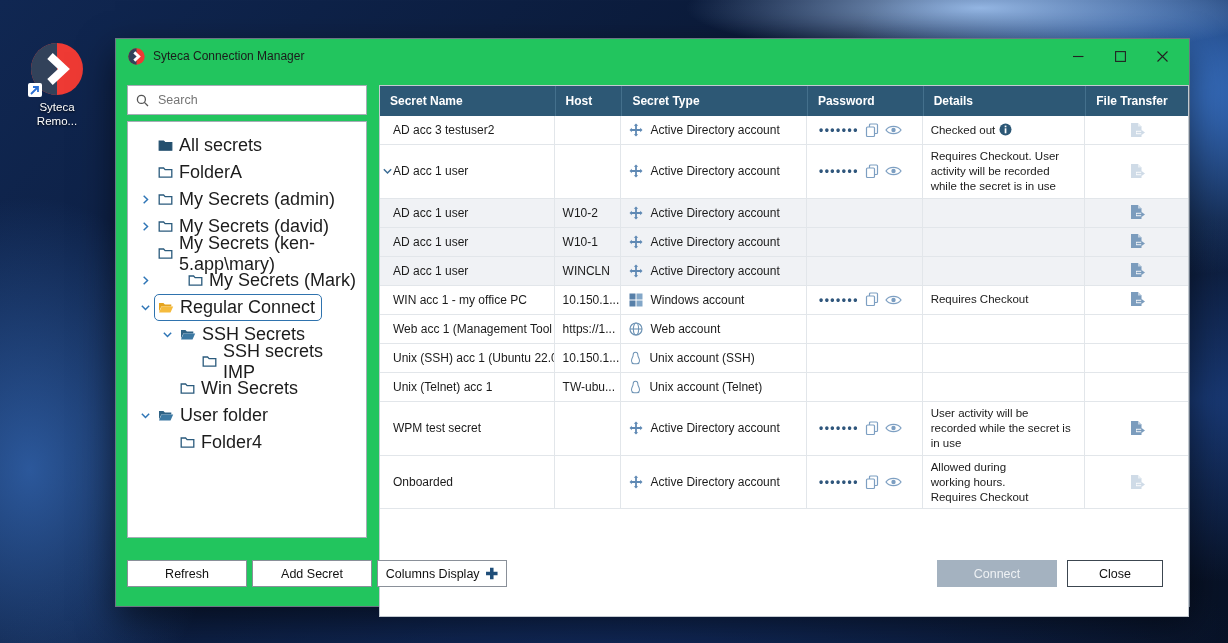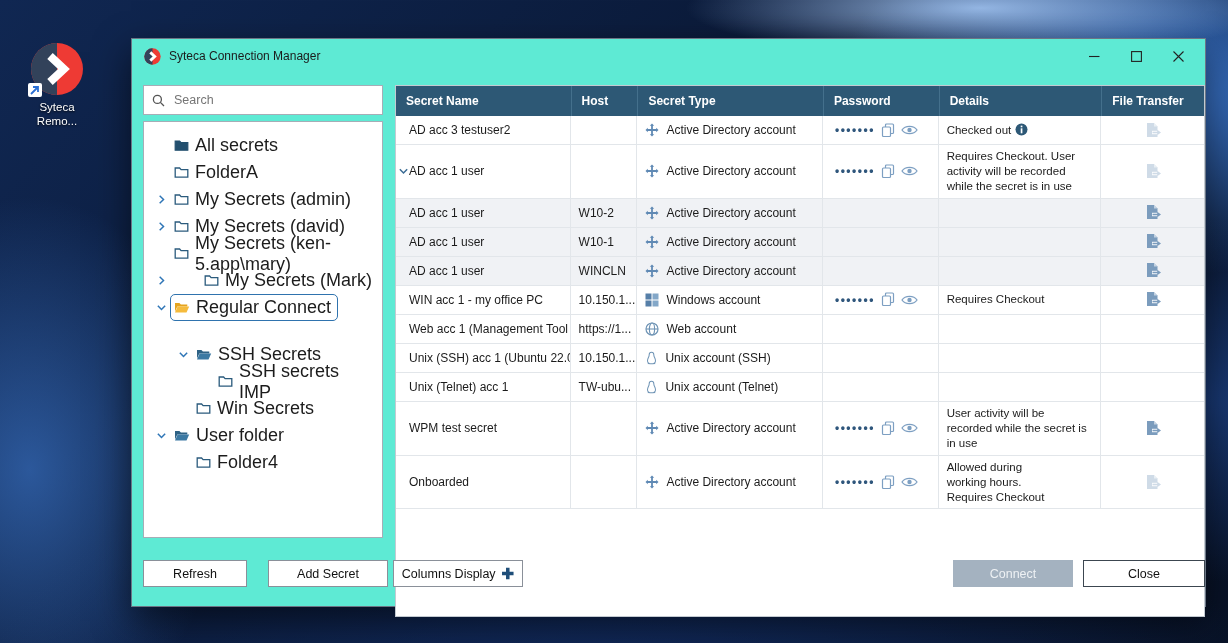--- a/index.html
+++ b/index.html
@@ -14,21 +14,21 @@
       radial-gradient(ellipse 900px 420px at 620px 720px, rgba(23,58,128,.6), transparent 72%),
       linear-gradient(135deg,#102752 0%,#0b1a38 45%,#081226 100%);
   }
   
   .shortcut{position:absolute;left:12px;top:42px;width:90px;text-align:center;cursor:default;}
   .shortcut .icwrap{position:relative;width:54px;height:54px;margin:0 auto;}
   .shortcut .badge{position:absolute;left:-2px;bottom:-1px;width:14px;height:14px;background:#fff;border-radius:2px;
     display:flex;align-items:center;justify-content:center;}
   .shortcut .lbl{margin-top:4px;color:#fff;font-size:11.5px;line-height:1.25;text-shadow:0 1px 2px rgba(0,0,0,.85);}
   
-  .win{position:absolute;left:131px;top:38px;width:1075px;height:569px;background:#5eead4;
+  .win{position:absolute;left:115px;top:38px;width:1075px;height:569px;background:#22c55e;
     border:1px solid #6b7685;box-sizing:border-box;box-shadow:0 14px 34px rgba(0,0,0,.55);}
   .titlebar{height:34px;display:flex;align-items:center;padding:0 0 0 12px;}
   .titlebar .title{font-size:12px;color:#1b1b1b;margin-left:8px;}
   .titlebar .spacer{flex:1;}
   .wbtn{width:42px;height:34px;display:flex;align-items:center;justify-content:center;color:#222;}
   
   .searchbox{position:absolute;left:11px;top:46px;width:240px;height:30px;background:#fff;border:1px solid #a6adb6;
     box-sizing:border-box;display:flex;align-items:center;padding:0 8px;}
   .searchbox input{border:none;outline:none;flex:1;font-size:12.5px;font-family:"Liberation Sans",sans-serif;color:#222;margin-left:7px;background:transparent;}
   .tree{position:absolute;left:11px;top:82px;width:240px;height:417px;background:#fff;border:1px solid #a6adb6;
@@ -53,25 +53,25 @@
   .ctype{padding-left:8px;gap:7px;white-space:nowrap;overflow:hidden;}
   .cpwd{padding-left:12px;gap:6px;}
   .cpwd .dots{color:#2f567c;font-size:12px;font-weight:700;letter-spacing:1.5px;line-height:1;}
   .cdet{padding:4px 8px;font-size:11.5px;line-height:1.3;white-space:pre-line;align-items:center;}
   .cdet .dtxt{display:inline;}
   .cfile{justify-content:center;}
   .infoic{display:inline-flex;margin-left:4px;vertical-align:-2px;}
   
   .btn{position:absolute;height:27px;background:#fff;border:1px solid #8a9099;font-family:"Liberation Sans",sans-serif;
     font-size:12.5px;color:#111;display:flex;align-items:center;justify-content:center;gap:6px;box-sizing:border-box;cursor:default;}
-  .btn-refresh{left:11px;top:521px;width:104px;}
+  .btn-refresh{left:11px;top:521px;width:120px;}
   .btn-add{left:136px;top:521px;width:120px;}
   .btn-cols{left:261px;top:521px;width:130px;}
   .btn-connect{left:821px;top:521px;width:120px;background:#a4b2c0;border:none;color:#eef1f4;}
-  .btn-close{left:951px;top:521px;width:122px;border:1px solid #3c4650;}
+  .btn-close{left:951px;top:521px;width:96px;border:1px solid #3c4650;}
   .plus{color:#1f4e79;font-weight:700;font-size:15px;line-height:1;}
 </style>
 </head>
 <body>
 
 <div class="shortcut">
   <div class="icwrap">
     <svg width="54" height="54" viewBox="0 0 54 54">
       <circle cx="27" cy="27" r="26" fill="#ee3a34"></circle>
       <path d="M27 1 A26 26 0 0 0 1 27 A26 26 0 0 0 27 53 Z" fill="#32425a"></path>
@@ -215,21 +215,21 @@
         <span class="titem sel">
           <span style="display:flex;">
             <svg width="16" height="13" viewBox="0 0 16 13">
               <path d="M1 2 h4.4 l1.5 1.6 h6.4 v2 h-10 l-2.3 5z" fill="#e5a41f"></path>
               <path d="M3.6 5.6 h11.6 l-2.7 5.8 H1z" fill="#f5bb3d"></path>
             </svg>
           </span>
           <span>Regular Connect</span>
         </span>
       </div>
-      <div class="trow-t" style="padding-left: 31px; margin-top: 20px;">
+      <div class="trow-t" style="padding-left: 31px;">
         <span class="tw">
           <svg width="11" height="11" viewBox="0 0 12 12">
             <polyline points="2,4 6,8.2 10,4" fill="none" stroke="#2e75b6" stroke-width="1.6"></polyline>
           </svg>
         </span>
         <span class="titem ">
           <span style="display:flex;">
             <svg width="16" height="13" viewBox="0 0 16 13">
               <path d="M1 2 h4.4 l1.5 1.6 h6.4 v2 h-10 l-2.3 5z" fill="#2e6285"></path>
               <path d="M3.6 5.6 h11.6 l-2.7 5.8 H1z" fill="#3c79a3"></path>

